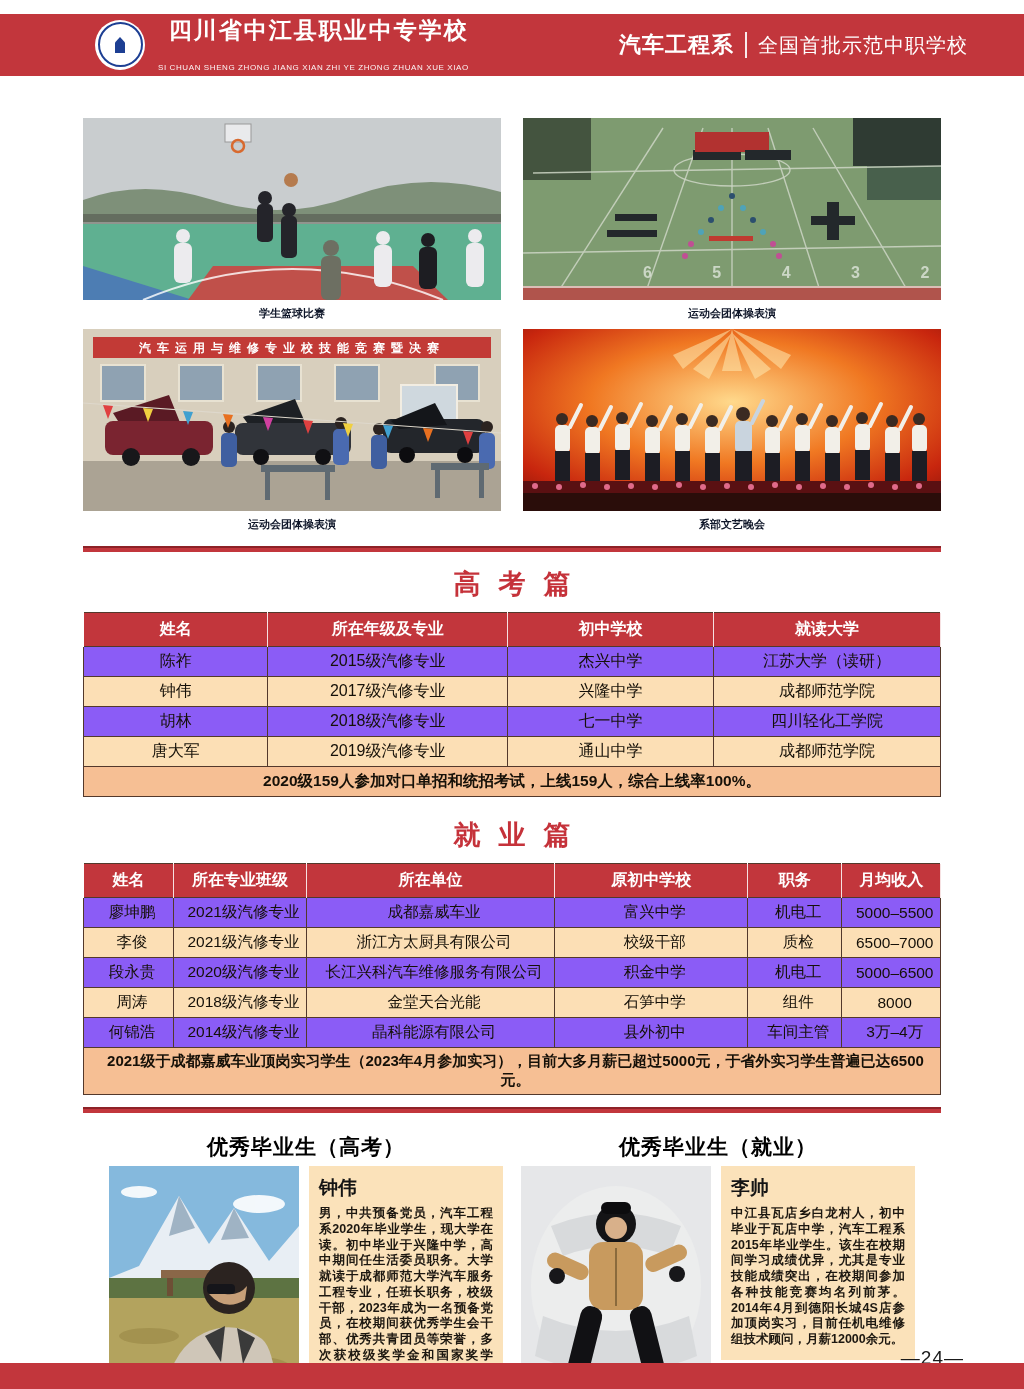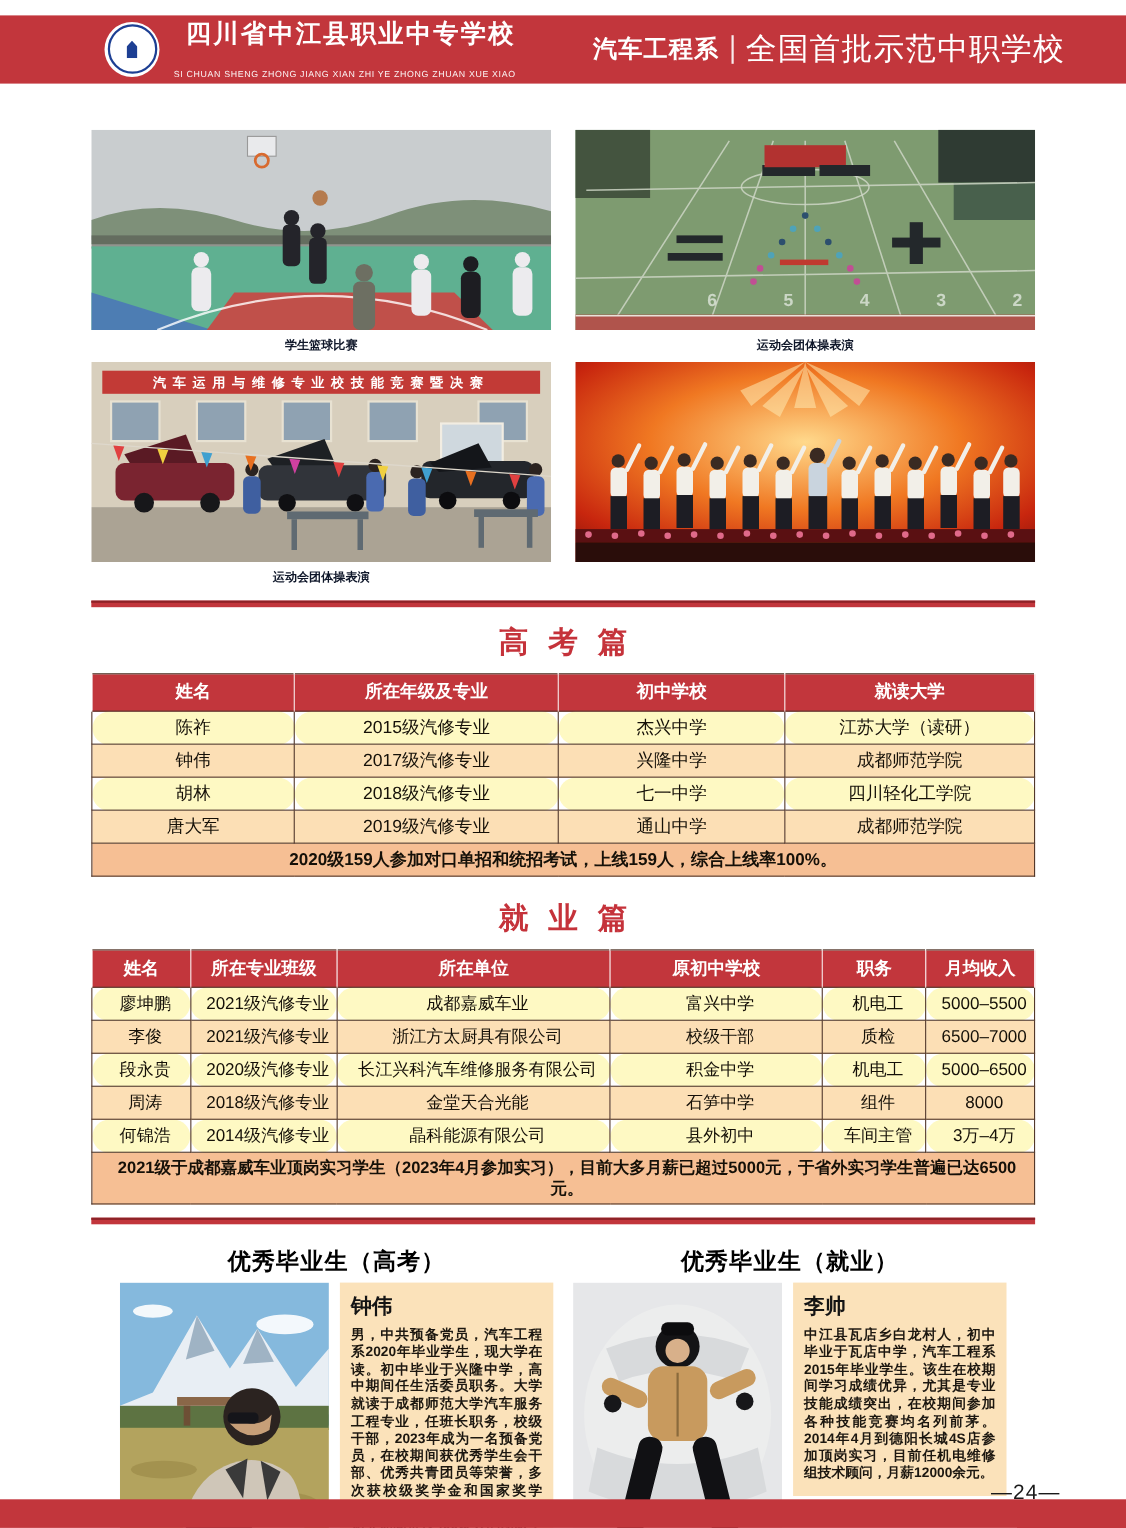--- a/index.html
+++ b/index.html
@@ -11,40 +11,40 @@
   .banner-left{display:flex;align-items:center;margin-left:95px;}
   .logo{width:50px;height:50px;border-radius:50%;background:#fff;display:flex;align-items:center;justify-content:center;flex:none;}
   .logo-inner{width:41px;height:41px;border-radius:50%;border:2px solid #1d3f93;display:flex;align-items:center;justify-content:center;}
   .logo-glyph{width:10px;height:16px;background:#1d3f93;clip-path:polygon(50% 0,100% 35%,100% 100%,0 100%,0 35%);}
   .school-names{margin-left:13px;color:#fff;}
   .school-cn{font-size:23px;font-weight:bold;letter-spacing:2px;line-height:1.1;}
   .school-py{font-size:8px;letter-spacing:.6px;margin-top:20px;opacity:.95;}
   .banner-right{margin-left:auto;margin-right:56px;display:flex;align-items:center;color:#fff;}
   .dept{font-size:22px;font-weight:bold;letter-spacing:1px;}
   .vline{width:2px;height:26px;background:rgba(255,255,255,.9);margin:0 11px;}
-  .honor{font-size:28px;letter-spacing:1px;}
+  .honor{font-size:20px;letter-spacing:1px;}
 
   
   .content{width:858px;margin:0 auto;}
 
   
   .photo-grid{display:grid;grid-template-columns:1fr 1fr;column-gap:22px;margin-top:42px;}
   figure{margin:0;}
   svg.photo{width:100%;height:182px;display:block;}
   figcaption{text-align:center;font-size:11px;font-weight:bold;color:#0f172a;padding:6px 0 8px;}
 
   
   .divider{height:4px;background:#c2363c;border-top:2px solid #8e2227;margin-top:6px;}
   .section-title{margin:14px 0 10px;text-align:center;color:#c5323a;font-size:27px;font-weight:bold;letter-spacing:18px;text-indent:18px;}
 
   
   table.data-table{width:100%;border-collapse:collapse;table-layout:fixed;color:#151008;border:1px solid #53382b;}
   table.data-table th{background:#c2363c;color:#fff;font-weight:bold;font-size:16px;padding:6px 4px;border:1px solid rgba(255,255,255,.85);border-top:none;border-bottom:none;}
   table.data-table td{padding:4px 6px;border:1px solid #53382b;text-align:center;font-size:16px;}
-  tr.dark td{background:#fef9c3;border-radius:15px;}
+  tr.dark td{background:#8b5cf6;}
   tr.light td{background:#fcdfb5;}
   tr.tfoot td{background:#f6bf94;font-weight:bold;font-size:15.5px;}
   table.jiuye td{font-size:15.5px;padding-left:13px;}
   table.jiuye tr.tfoot td{font-size:15px;}
   .title-employ{margin-top:20px;}
 
   
   .grads{display:flex;justify-content:space-between;padding:0 26px;margin-top:10px;}
   .grad-col{width:394px;}
   .grad-title{text-align:center;font-size:21px;font-weight:bold;color:#000000;margin:10px 0 5px;letter-spacing:1px;}
@@ -333,20 +333,21 @@
               <circle cx="252" cy="156" r="3"></circle>
               <circle cx="276" cy="158" r="3"></circle>
             <circle cx="300" cy="157" r="3"></circle>
               <circle cx="324" cy="158" r="3"></circle>
               <circle cx="348" cy="156" r="3"></circle>
             <circle cx="372" cy="158" r="3"></circle>
               <circle cx="396" cy="157" r="3"></circle>
           </g>
           <rect x="0" y="164" width="418" height="18" fill="#2a0d0a"></rect>
         </svg>
+        <figcaption>系部文艺晚会</figcaption>
       </figure>
     </section>
 
     <div class="divider"></div>
     <h2 class="section-title">高考篇</h2>
 
     <table class="data-table">
       <colgroup>
           <col style="width:21.5%">
           <col style="width:28%">

